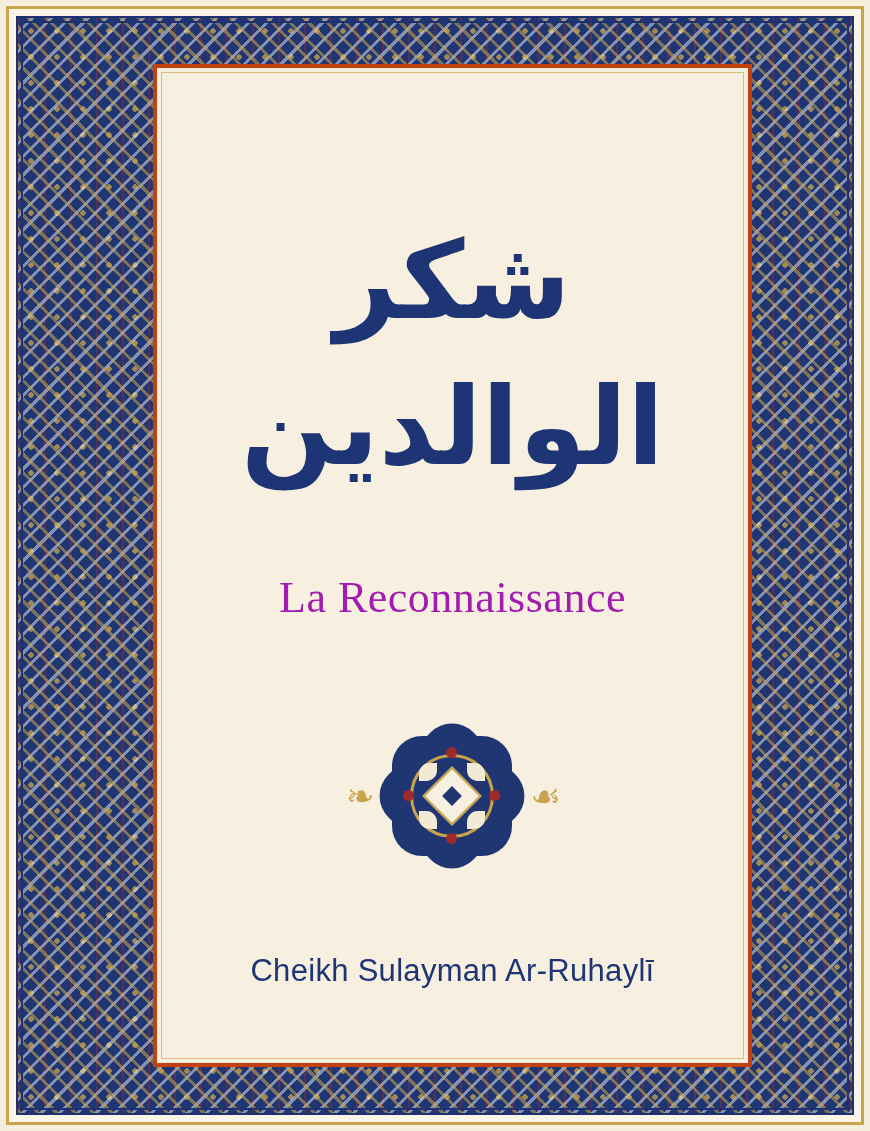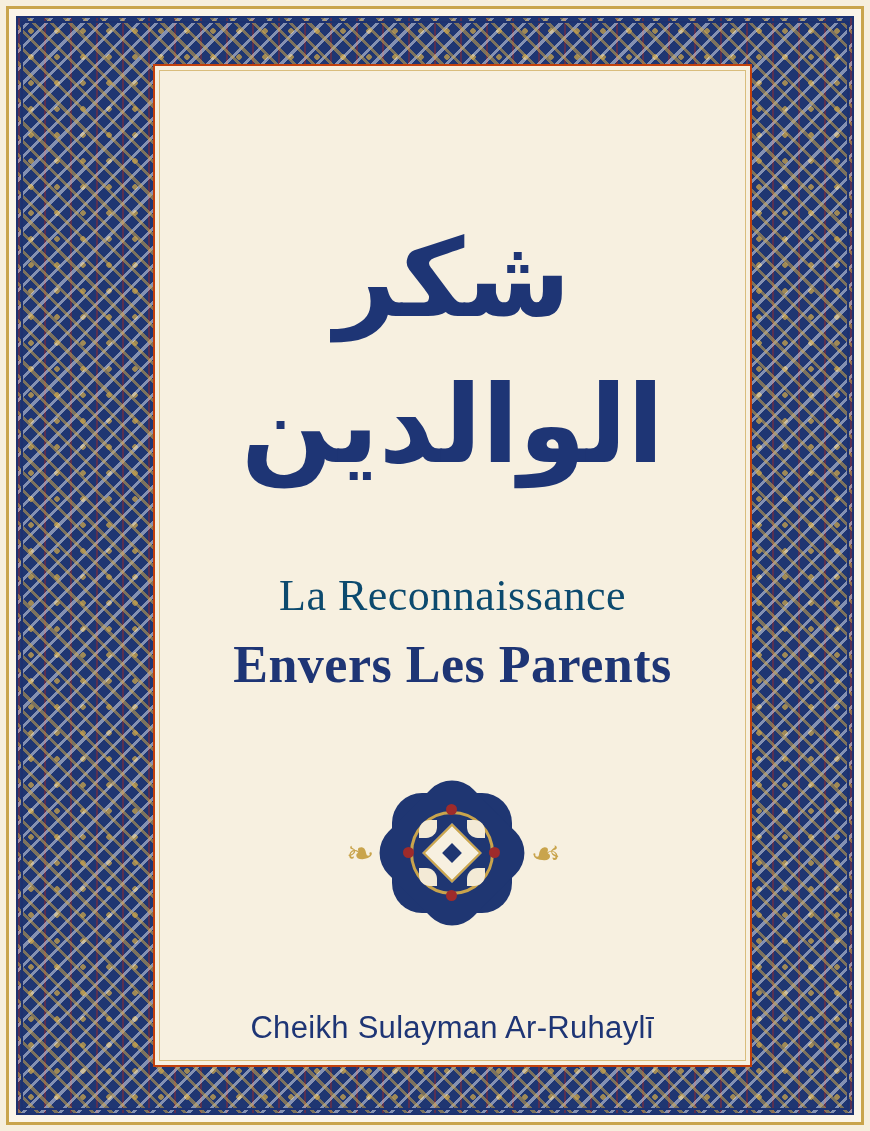--- a/index.html
+++ b/index.html
@@ -71,21 +71,21 @@
   }
 
   
   .paper {
     position: absolute;
     left: 118px;
     top: 64px;
     right: 118px;
     bottom: 64px;
     background: #f7f0e0;
-    border: 2px solid #c2410c;
+    border: 4px solid #c2410c;
     box-sizing: border-box;
     margin-left: 35px;
   }
   .paper::after {
     content: "";
     position: absolute;
     left: 4px; top: 4px; right: 4px; bottom: 4px;
     border: 1px solid #d9bd7c;
     pointer-events: none;
   }
@@ -113,21 +113,21 @@
   }
 
   .title-block {
     margin-top: 72px;
     text-align: center;
     width: 100%;
   }
 
   .title-line-1 {
     font-family: "Liberation Serif", serif;
-    color: #0c4a6e;
+    color: #a21caf;
     font-size: 44px;
     letter-spacing: 0.5px;
     margin-bottom: 14px;
   }
 
   .title-line-2 {
     font-family: "Liberation Serif", serif;
     color: #1e3575;
     font-size: 52px;
     font-weight: 700;
@@ -239,21 +239,20 @@
     <div class="border-band-inner"></div>
   </div>
 
   <div class="paper">
     <div class="content">
 
       <div class="arabic-title">شكر الوالدين</div>
 
       <div class="title-block">
         <div class="title-line-1">La Reconnaissance</div>
-        <div class="title-line-2">Envers Les Parents</div>
       </div>
 
       <div class="ornament-row">
         <span class="flourish left">❧</span>
 
         <span class="rosette">
           <span class="petal"></span>
           <span class="petal2"></span>
           <span class="ring"></span>
           <span class="white-leaf wl1"></span>

